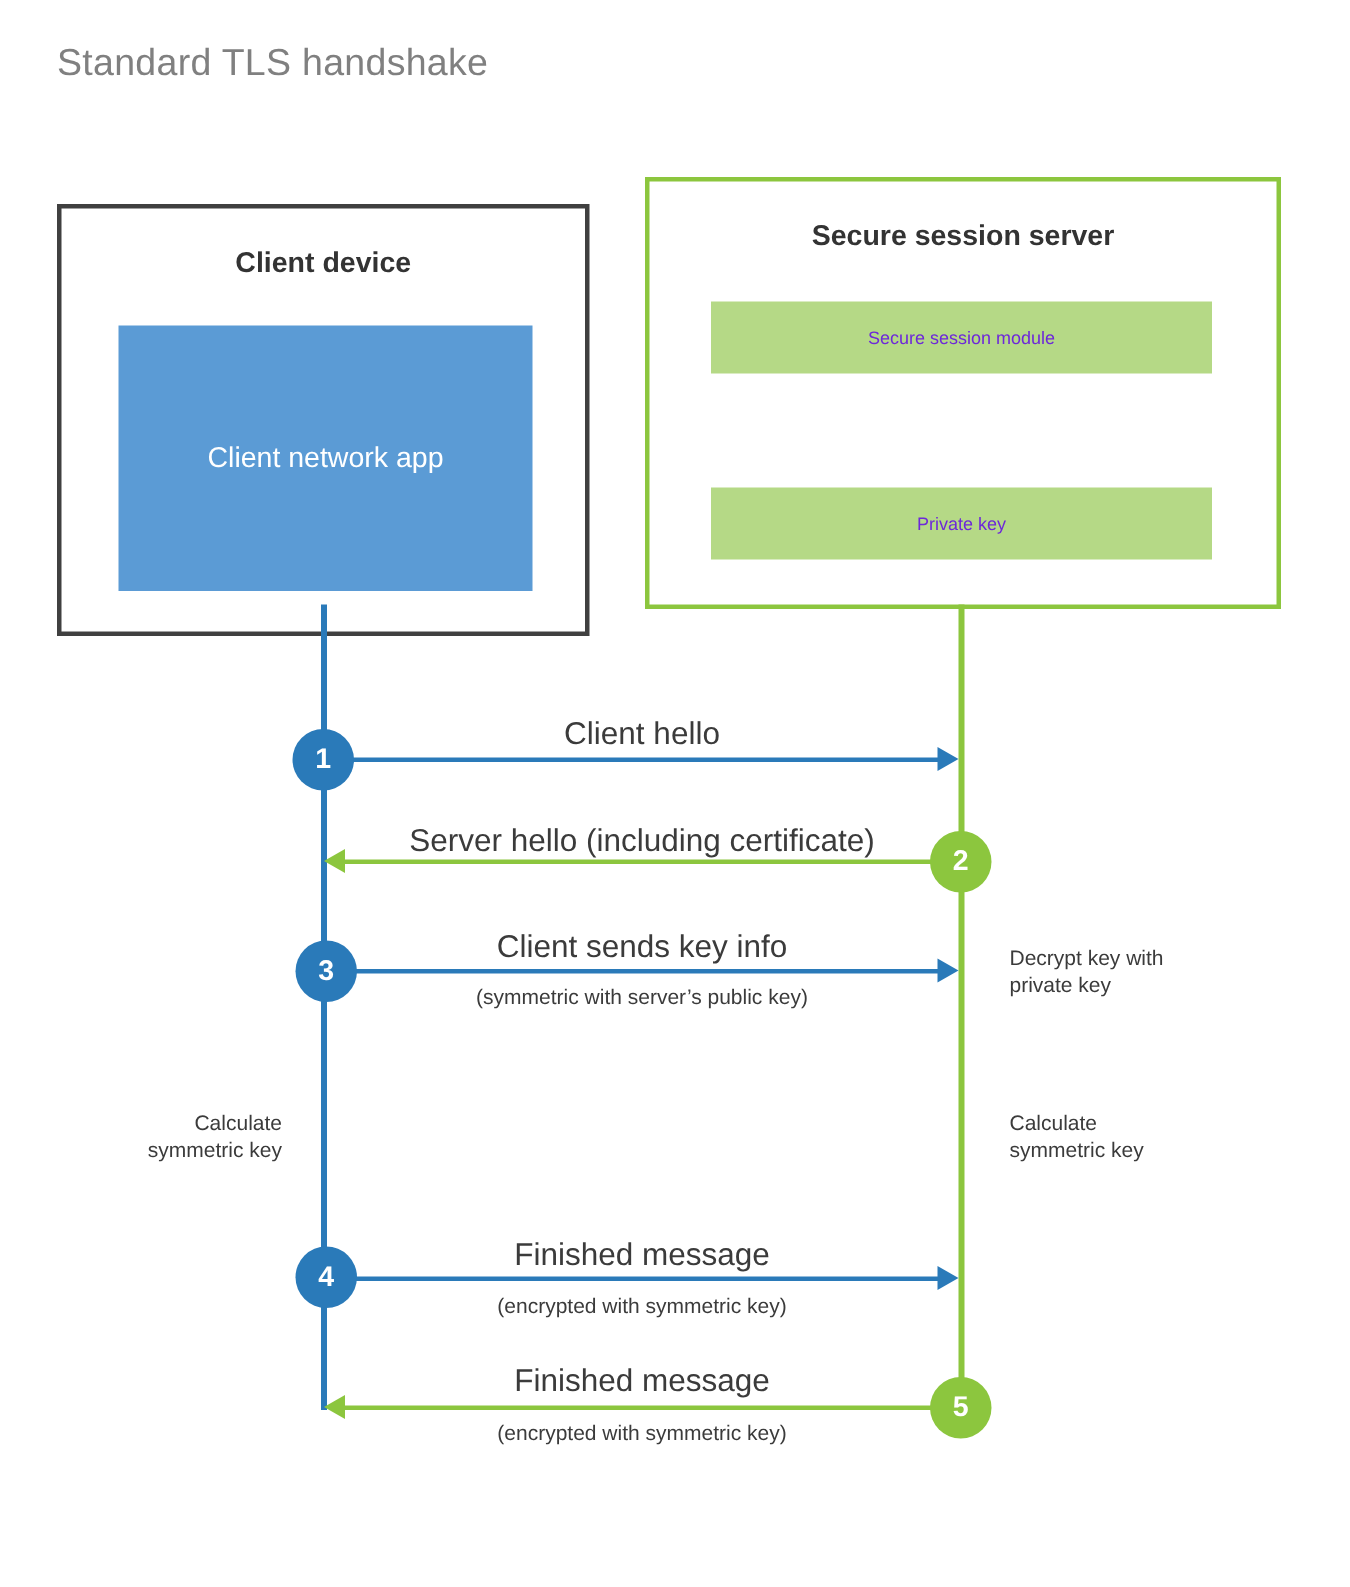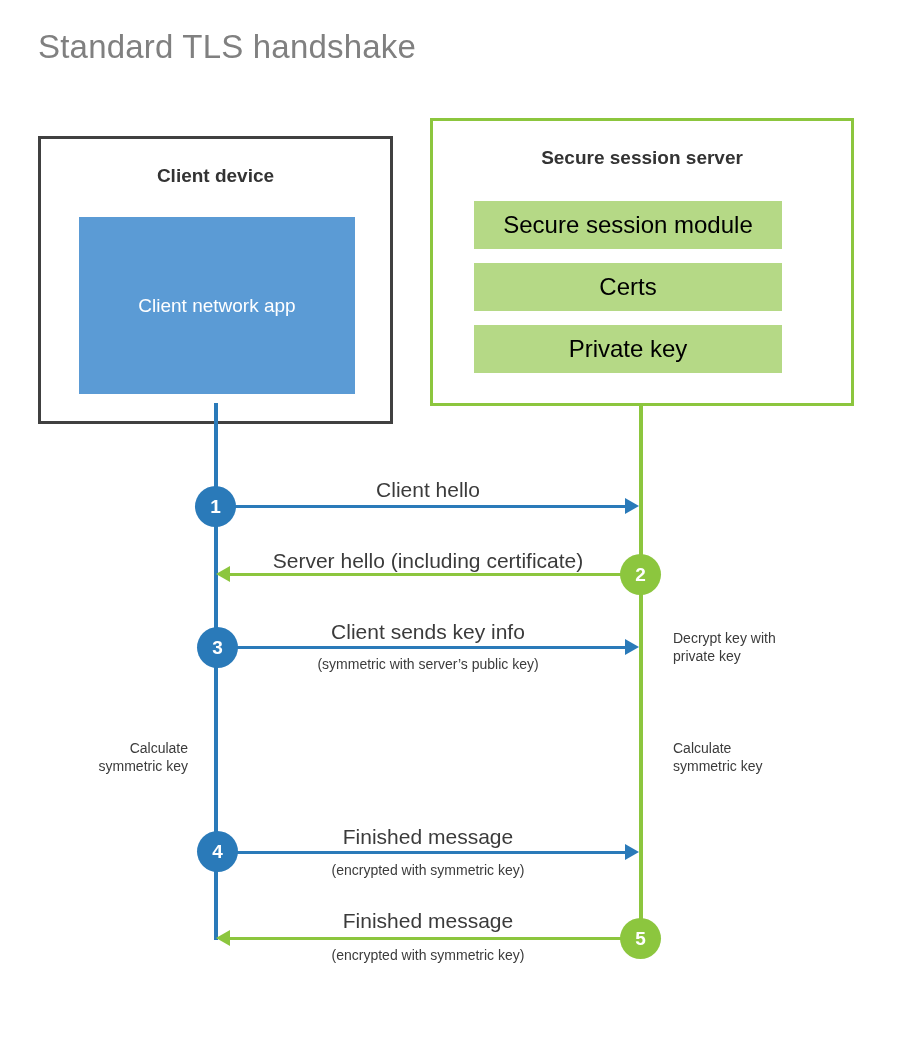--- a/index.html
+++ b/index.html
@@ -13,21 +13,21 @@
     position: relative;
     font-family: "Liberation Sans", "DejaVu Sans", sans-serif;
     overflow: hidden;
   }
 
   
   #page-title {
     position: absolute;
     left: 38px;
     top: 28px;
-    font-size: 33px;
+    font-size: 25px;
     font-weight: 300;
     color: #808080;
     letter-spacing: 0.2px;
     white-space: nowrap;
   }
 
   
   .party-box {
     position: absolute;
     background: #ffffff;
@@ -76,25 +76,25 @@
     text-align: center;
     line-height: 1.35;
     padding: 0 14px;
     box-sizing: border-box;
   }
 
   
   .server-bar {
     position: absolute;
     left: 41px;
-    width: 308px;
+    width: 334px;
     height: 48px;
     background: #b5d986;
-    color: #000000;
-    font-size: 24px;
+    color: #6d28d9;
+    font-size: 12px;
     font-weight: 300;
     display: flex;
     align-items: center;
     justify-content: center;
     text-align: center;
   }
   #server-bar-0 { top: 80px; }
   #server-bar-1 { top: 142px; }
   #server-bar-2 { top: 204px; }
 
@@ -189,21 +189,20 @@
 <div id="page-title">Standard TLS handshake</div>
 
 <div class="party-box" id="client-box">
   <div class="party-title">Client device</div>
   <div id="client-app">Client network app</div>
 </div>
 
 <div class="party-box" id="server-box">
   <div class="party-title">Secure session server</div>
   <div class="server-bar" id="server-bar-0">Secure session module</div>
-  <div class="server-bar" id="server-bar-1">Certs</div>
   <div class="server-bar" id="server-bar-2">Private key</div>
 </div>
 
 <div class="lifeline" id="client-lifeline"></div>
 <div class="lifeline" id="server-lifeline"></div>
 
 <div class="msg-label" style="left:216px; top:478px; width:424px;">Client hello</div>
 <div class="msg-line blue" style="left:216px; top:505px; width:410px;"></div>
 <div class="arrowhead right blue" style="left:625px; top:498px;"></div>
 <div class="step-circle blue" style="left:195px; top:486px;">1</div>

